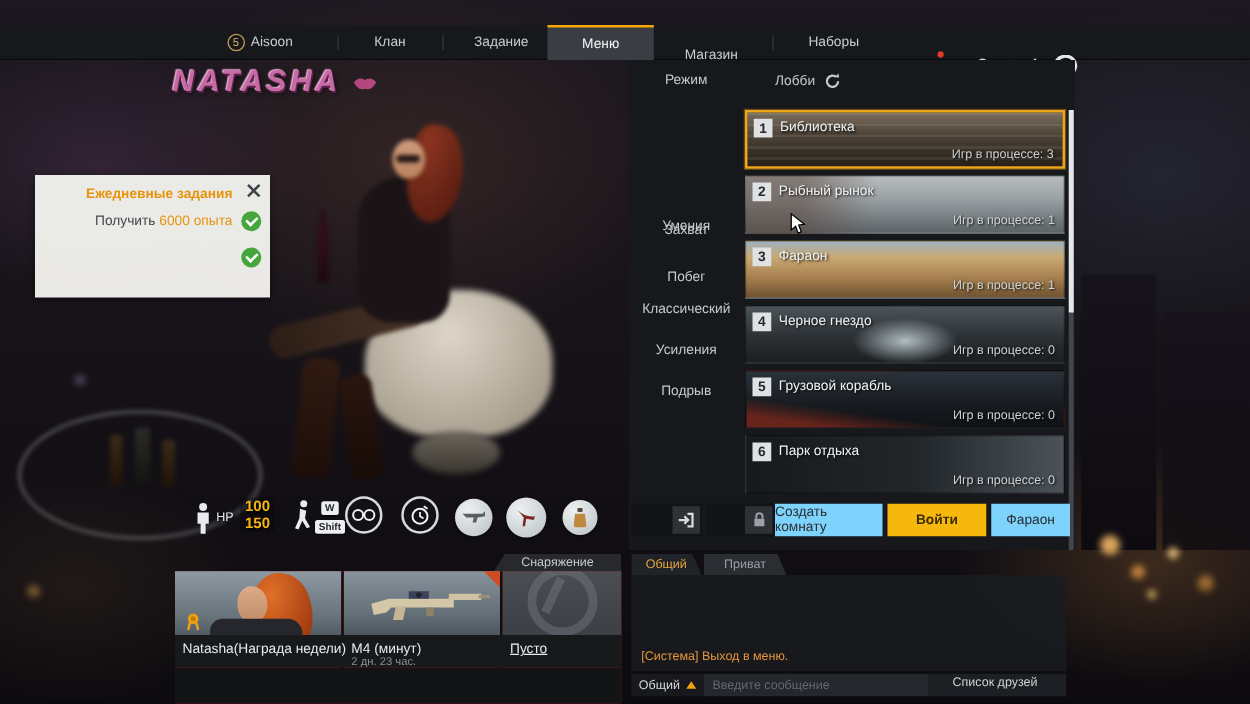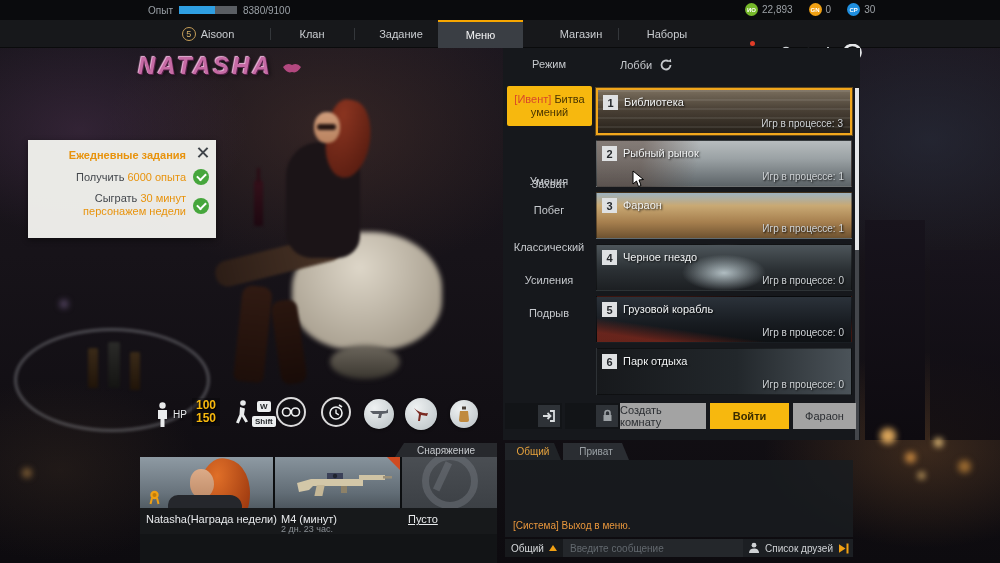--- a/index.html
+++ b/index.html
@@ -122,38 +122,38 @@
     linear-gradient(180deg,#2b323a 0%,#171b20 60%,#0e1114 100%);}
   .thumb-5{background:linear-gradient(90deg,#17191c 0%,#22272b 55%,#4b5359 100%);}
   .scrollbar{position:absolute;left:352px;top:40px;width:4px;height:352px;background:#43464b;}
   .scroll-thumb{position:absolute;left:0;top:0;width:4px;height:162px;background:#e4e6e8;}
 
   .panel-btn{position:absolute;top:355px;height:26px;display:flex;align-items:center;justify-content:center;
     font-size:11px;}
   .btn-dark{background:#121417;}
   .btn-dark .icn-sq{position:absolute;right:2px;top:2px;width:22px;height:22px;background:#2e3237;
     display:flex;align-items:center;justify-content:center;}
-  .btn-light{background:#a3a3a3;color:#2b2e32;}
+  .btn-light{background:#7dd3fc;color:#2b2e32;}
   .btn-yellow{background:#f7b80e;color:#3a2c00;font-weight:bold;}
 
   
   .chat-tab{position:absolute;top:443px;height:17px;display:flex;align-items:center;justify-content:center;
     font-size:10px;clip-path:polygon(0 0,calc(100% - 7px) 0,100% 100%,0 100%);}
   .chat-body{position:absolute;left:505px;top:460px;width:348px;height:77px;background:rgba(25,28,32,.85);}
   .sysmsg{position:absolute;left:8px;bottom:6px;color:#e8963c;font-size:10px;}
   .chat-row{position:absolute;left:505px;top:539px;width:348px;height:18px;display:flex;align-items:stretch;}
   .chan-chip{width:58px;background:#17191c;color:#d6d9db;font-size:10px;display:flex;align-items:center;
     justify-content:center;gap:5px;}
   .chan-tri{width:0;height:0;border-left:4px solid transparent;border-right:4px solid transparent;
     border-bottom:6px solid #f0a013;}
   .chat-input{flex:1;background:#24272b;border:0;outline:none;color:#c9ccd0;font-size:10px;
     font-family:"Liberation Sans",sans-serif;padding:0 7px;}
   .chat-input::placeholder{color:#62686e;}
   .friends{width:110px;background:#1c1f23;display:flex;align-items:center;justify-content:flex-end;
-    gap:5px;padding-right:4px;color:#cfd2d5;font-size:10px;}
+    gap:5px;padding-right:4px;color:#cfd2d5;font-size:10px;flex-direction:column;}
 
   
   .equip-tab{position:absolute;left:395px;top:443px;width:102px;height:14px;background:#27292d;
     color:#c6c9cd;font-size:10px;display:flex;align-items:center;justify-content:center;
     clip-path:polygon(9px 0,100% 0,100% 100%,0 100%);}
   .equip-panel{position:absolute;left:140px;top:457px;width:357px;height:106px;background:#b91c1c;}
   .eq-card{position:absolute;top:0;height:51px;overflow:hidden;}
   .eq-c1{left:0;width:133px;background:linear-gradient(180deg,#8e9aa3 0%,#68737c 70%,#525c64 100%);}
   .eq-c2{left:135px;width:125px;background:linear-gradient(180deg,#87939c 0%,#626d76 70%,#4d565e 100%);}
   .eq-c3{left:262px;width:95px;background:linear-gradient(180deg,#4a4e53,#3c4045);}
@@ -218,55 +218,32 @@
     <div class="fig-torso blur1"></div>
     <div class="fig-hair blur1"></div>
     <div class="fig-head blur1"></div>
     <div class="fig-shades blur1"></div>
     <div class="fig-boot blur1"></div>
     <div class="fig-boot2 blur1"></div>
     <div class="wine-bottle blur1"></div>
     <div class="wine-neck blur1"></div>
   </div>
 
-  <header class="topbar">
-    <div class="exp">
-      <span>Опыт</span>
-      <div class="exp-bar">
-          <div class="exp-fill" style="width:62%;"></div>
-        </div>
-      <span>8380/9100</span>
-    </div>
-    <div class="currencies">
-      <div class="cur">
-        <span class="coin" style="background:#76b82a;">ИО</span>
-        <span>22,893</span>
-      </div>
-      <div class="cur">
-        <span class="coin" style="background:#f0a013;">GN</span>
-        <span>0</span>
-      </div>
-      <div class="cur">
-        <span class="coin" style="background:#1f8fe0;">CP</span>
-        <span>30</span>
-      </div>
-    </div>
-  </header>
 
   <nav class="tabbar">
     <div class="tab" style="left:155px;width:106px;">
       <span class="lvl-badge">5</span>
       <span>Aisoon</span>
     </div>
     <div class="sep" style="left:270px;"></div>
     <div class="tab" style="left:282px;width:60px;">Клан</div>
     <div class="sep" style="left:354px;"></div>
     <div class="tab" style="left:364px;width:74px;">Задание</div>
     <div class="tab active" style="left:438px;width:85px;">Меню</div>
-    <div class="tab" style="left:544px;width:74px;">Магазин</div>
+    <div class="tab" style="left:532px;width:74px;margin-top:10px;">Магазин</div>
     <div class="sep" style="left:618px;"></div>
     <div class="tab" style="left:630px;width:74px;">Наборы</div>
 
     <div class="icnbtn dim" style="left:730px;">
       <svg width="15" height="15" viewBox="0 0 16 16">
           <rect x="2" y="3" width="12" height="11" fill="none" stroke="#9ca1a6" stroke-width="1.5"></rect>
           <line x1="5" y1="1.5" x2="5" y2="4" stroke="#9ca1a6" stroke-width="1.5"></line>
           <line x1="11" y1="1.5" x2="11" y2="4" stroke="#9ca1a6" stroke-width="1.5"></line>
           <line x1="2" y1="6" x2="14" y2="6" stroke="#9ca1a6" stroke-width="1.2"></line>
         </svg>
@@ -313,39 +290,29 @@
   </div>
 
   <div class="daily">
     <div class="daily-title">Ежедневные задания</div>
     <div class="daily-close"></div>
     <div class="task" style="top:31px;">
       <span>Получить</span>
       <span class="hl">6000 опыта</span>
     </div>
     <div class="check" style="top:29px;"></div>
-    <div class="task" style="top:52px;">
-      <span>Сыграть</span>
-      <span class="hl">30 минут персонажем недели</span>
-    </div>
     <div class="check" style="top:58px;"></div>
   </div>
 
   <section class="menu-panel">
     <div class="mode-header">Режим</div>
 
-    <div class="event-btn">
-      <span>
-        <span class="tag">[Ивент]</span>
-        <span>Битва умений</span>
-      </span>
-    </div>
     <div class="mode-item" style="top:94px;margin-top:36px;">Захват</div>
     <div class="mode-item" style="top:127px;">Умения</div>
-    <div class="mode-item" style="top:156px;">Побег</div>
+    <div class="mode-item" style="top:168px;">Побег</div>
     <div class="mode-item" style="top:193px;">Классический</div>
     <div class="mode-item" style="top:226px;">Усиления</div>
     <div class="mode-item" style="top:259px;">Подрыв</div>
 
     <div class="lobby-header">
       <span>Лобби</span>
       <svg width="14" height="14" viewBox="0 0 14 14">
           <path d="M11.5 7a4.5 4.5 0 1 1-1.8-3.6" fill="none" stroke="#c6c9cd" stroke-width="1.8"></path>
           <path d="M11.8 0.8l0.4 3.4-3.3-0.6z" fill="#c6c9cd"></path>
         </svg>

